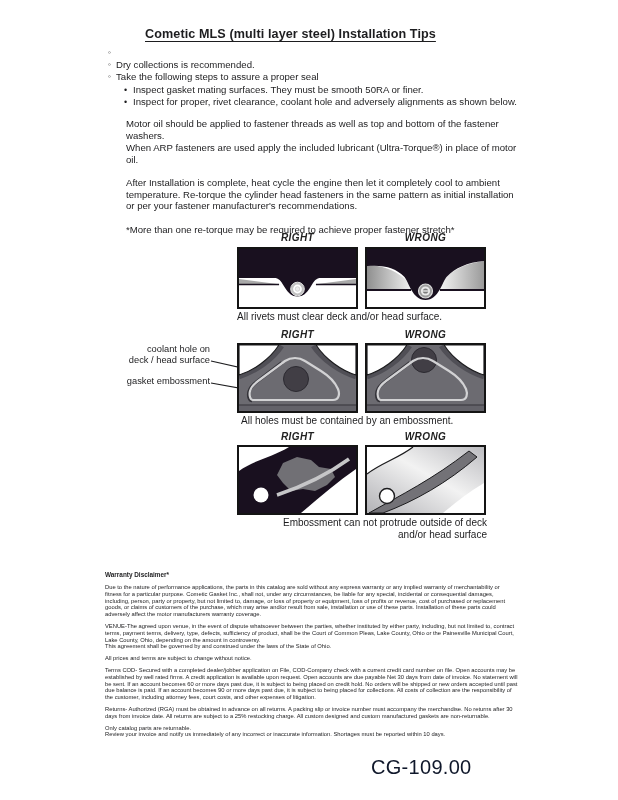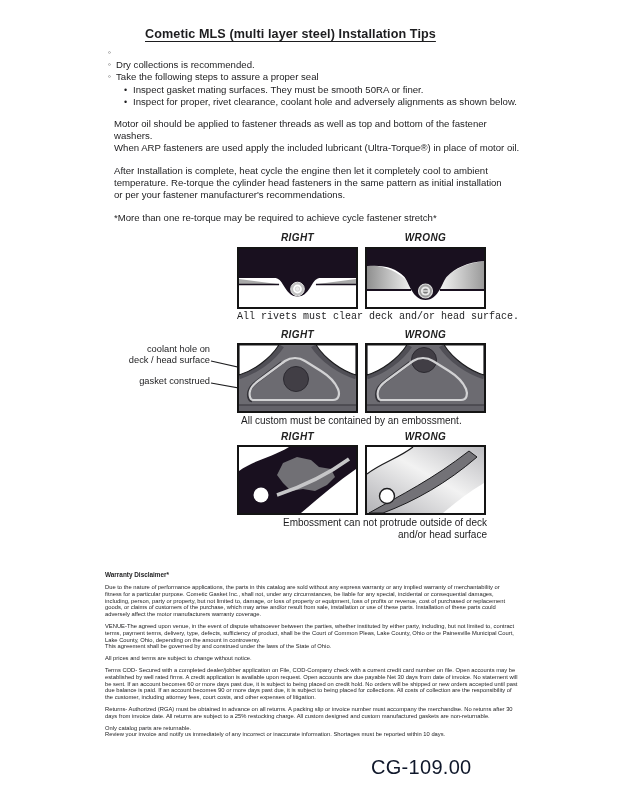--- a/index.html
+++ b/index.html
@@ -15,21 +15,21 @@
   }
 
   .tips { left:108px; top:47px; width:420px; font-size:9.6px; line-height:12.2px; }
   .b-row { display:flex; }
   .b-row .marker { width:8px; flex:0 0 8px; font-size:8px; line-height:12.2px; }
   .b-row.sub { margin-left:16px; }
   .b-row.sub .marker { width:9px; flex:0 0 9px; font-size:9px; }
 
   .diesel { left:114px; top:118px; width:408px; }
   .diesel h2 { margin:0 0 6px 0; font-size:11.2px; font-weight:bold; }
-  .diesel p { margin:0 0 11px 0; font-size:9.6px; line-height:11.9px; white-space:pre-line; }
+  .diesel p { margin:0 0 11px 12px; font-size:9.6px; line-height:11.9px; white-space:pre-line; }
   .diesel .note { margin-top:12px; }
 
   .dg-label { position:absolute; width:121px; text-align:center; font-size:10px;
               font-weight:600; letter-spacing:0.4px; color:#222;font-style:italic; }
   .panel { position:absolute; width:117px; border:2px solid #141414; background:#fff;
            line-height:0; }
   .panel svg { display:block; }
 
   .cap { position:absolute; font-size:10px; line-height:11.6px; white-space:pre-line; }
 
@@ -69,21 +69,21 @@
     <span>Inspect for proper, rivet clearance, coolant hole and adversely alignments as shown below.</span>
   </div>
 </div>
 
 <div class="abs diesel">
   <p>Motor oil should be applied to fastener threads as well as top and bottom of the fastener washers.
 When ARP fasteners are used apply the included lubricant (Ultra-Torque®) in place of motor oil.</p>
   <p>After Installation is complete, heat cycle the engine then let it completely cool to ambient
 temperature. Re-torque the cylinder head fasteners in the same pattern as initial installation
 or per your fastener manufacturer's recommendations.</p>
-  <p class="note">*More than one re-torque may be required to achieve cycle fastener stretch*</p>
+  <p class="note">*More than one re-torque may be required to achieve proper fastener stretch*</p>
 </div>
 
 <div class="dg-label" style="left:237px; top:232px;">RIGHT</div>
 <div class="dg-label" style="left:365px; top:232px;">WRONG</div>
 
 <div class="panel" style="left:237px; top:247px;">
   <svg width="117" height="58" viewBox="0 0 117 58">
     <rect width="117" height="58" fill="#ffffff"></rect>
     <path d="M0,30 L42,35.5 L0,35.5 Z" fill="#a9a9a9"></path>
     <path d="M117,30 L75,35.5 L117,35.5 Z" fill="#a9a9a9"></path>
@@ -117,28 +117,28 @@
     <path d="M0,41 H44 M73,41 H117" stroke="#19101f" stroke-width="1.8"></path>
     <g>
       <circle cx="58.5" cy="42" r="7" fill="#9d9d9d" stroke="#dcdcdc" stroke-width="1.2"></circle>
       <circle cx="58.5" cy="42" r="4.6" fill="#e9e9e9"></circle>
       <circle cx="58.5" cy="42" r="2.6" fill="#7c7c7c"></circle>
       <rect x="55.7" y="41.2" width="5.6" height="1.5" rx="0.7" fill="#dddddd"></rect>
     </g>
   </svg>
 </div>
 
-<div class="cap" style="left:237px; top:311px;font-family:Liberation Mono, monospace;">All rivets must clear deck and/or head surface.</div>
+<div class="cap" style="left:237px; top:311px;">All rivets must clear deck and/or head surface.</div>
 
 <div class="dg-label" style="left:237px; top:329px;">RIGHT</div>
 <div class="dg-label" style="left:365px; top:329px;">WRONG</div>
 
 <div class="lead-label" style="left:112px; top:344px;">coolant hole on
 deck / head surface</div>
-<div class="lead-label" style="left:112px; top:376px;">gasket construed</div>
+<div class="lead-label" style="left:112px; top:376px;">gasket embossment</div>
 
 <svg class="leader-svg" style="left:208px; top:354px;" width="92" height="46">
   <line x1="3" y1="7" x2="87" y2="26" stroke="#1d1d1f" stroke-width="1.1"></line>
   <line x1="3" y1="29" x2="58" y2="39" stroke="#1d1d1f" stroke-width="1.1"></line>
 </svg>
 
 <div class="panel" style="left:237px; top:343px;">
   <svg width="117" height="66" viewBox="0 0 117 66">
     <rect width="117" height="66" fill="#6c6b71"></rect>
     <rect y="60" width="117" height="6" fill="#636269"></rect>
@@ -161,21 +161,21 @@
     <path d="M43,1 C34,15 16,27 0,32" fill="none" stroke="#504f56" stroke-width="4.5"></path>
     <path d="M74,1 C83,15 101,27 117,32" fill="none" stroke="#504f56" stroke-width="4.5"></path>
     <path d="M0,0 H40 C31,14 14,26 0,30 Z" fill="#ffffff" stroke="#1c1c1e" stroke-width="1.2"></path>
     <path d="M117,0 H77 C86,14 103,26 117,30 Z" fill="#ffffff" stroke="#1c1c1e" stroke-width="1.2"></path>
     <circle cx="57" cy="15" r="12.5" fill="#413e45" stroke="#2b2930" stroke-width="1"></circle>
     <path d="M14,55 C11,55 10,50 11,46 C12,42 15,39 19,36 L44,17" fill="none" stroke="#35343a" stroke-width="3.4" transform="translate(-1,0.6)"></path>
     <path d="M14,55 C11,55 10,50 11,46 C12,42 15,39 19,36 L46,16 C52,12 60,12 66,16 L82,26 C90,31 96,37 99,44 C101,49 100,55 94,55 Z" fill="none" stroke="#d2d2d4" stroke-width="2.2" stroke-linejoin="round"></path>
   </svg>
 </div>
 
-<div class="cap" style="left:241px; top:415px;">All custom must be contained by an embossment.</div>
+<div class="cap" style="left:241px; top:415px;">All holes must be contained by an embossment.</div>
 
 <div class="dg-label" style="left:237px; top:431px;">RIGHT</div>
 <div class="dg-label" style="left:365px; top:431px;">WRONG</div>
 
 <div class="panel" style="left:237px; top:445px;">
   <svg width="117" height="66" viewBox="0 0 117 66">
     <rect width="117" height="66" fill="#19101f"></rect>
     <path d="M0,0 H50 C34,10 15,13 0,24 Z" fill="#ffffff"></path>
     <path d="M117,22 C98,35 80,51 62,66 H117 Z" fill="#ffffff"></path>
     <path d="M44,16 L58,10 L72,13 L80,20 L92,22 L96,30 L88,38 L76,44 L64,42 L52,44 L44,36 L38,28 Z" fill="#717075"></path>

